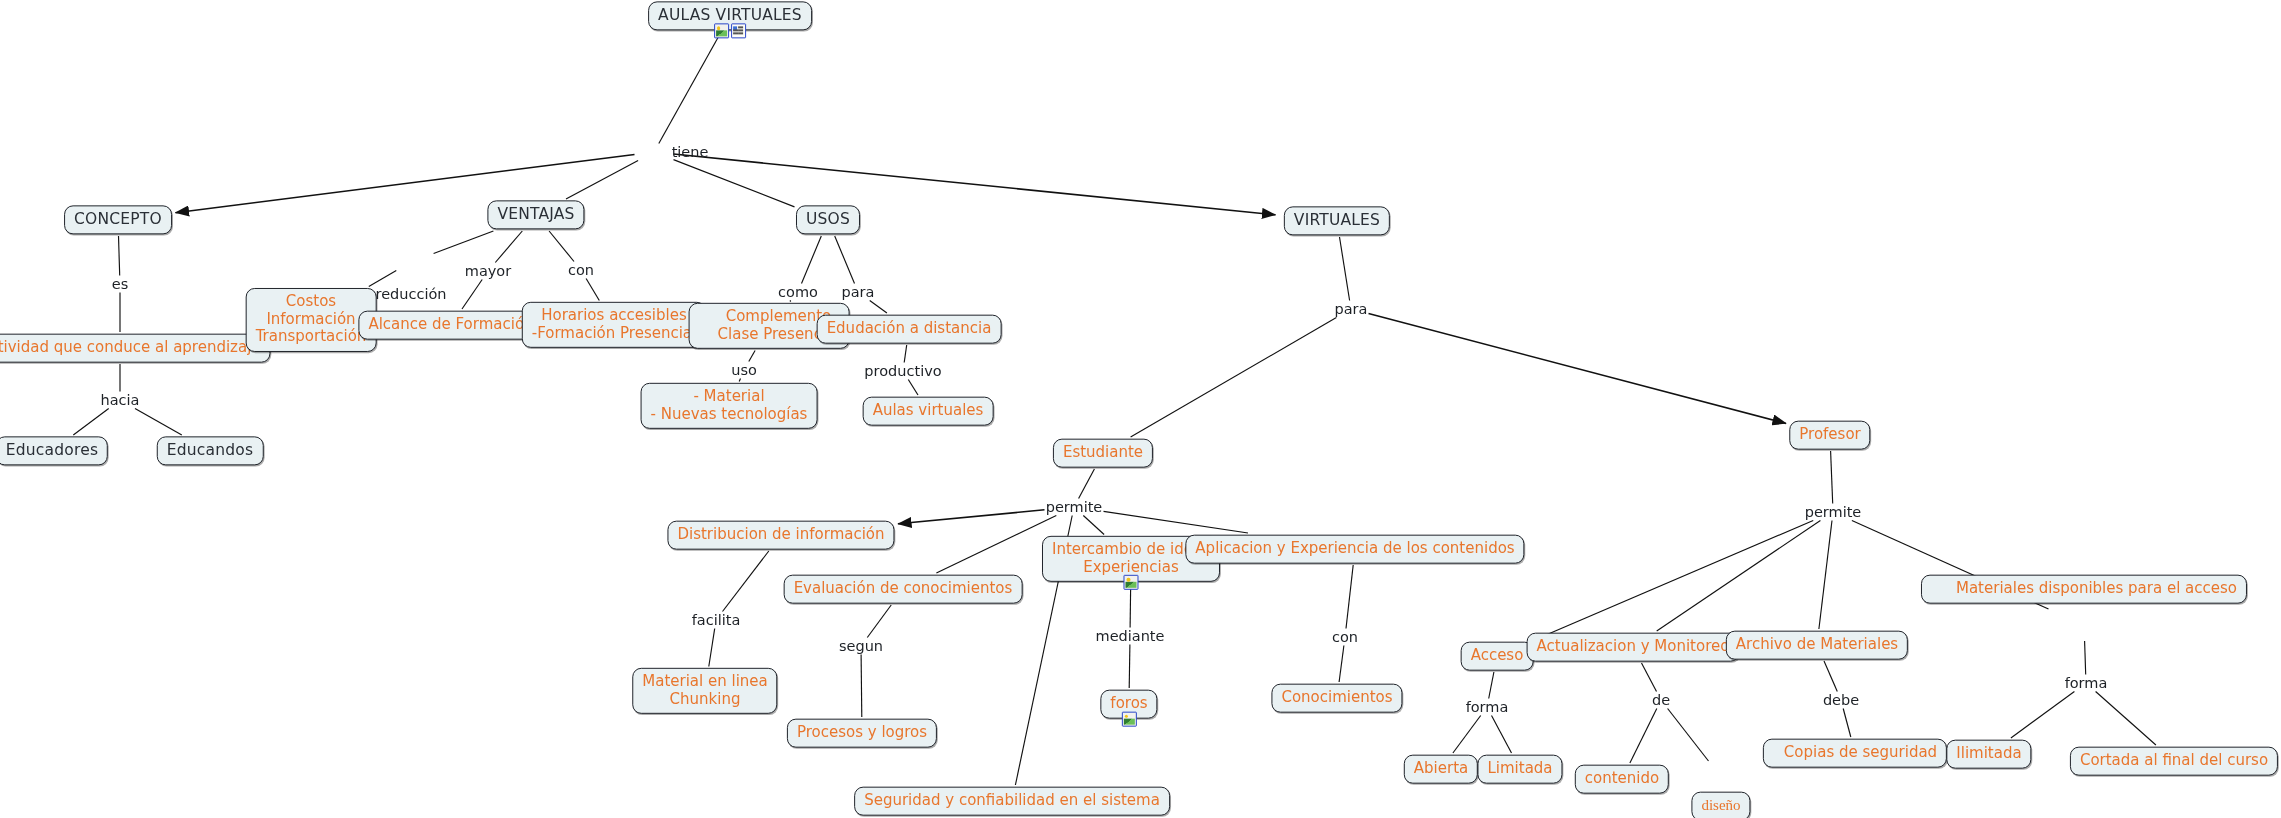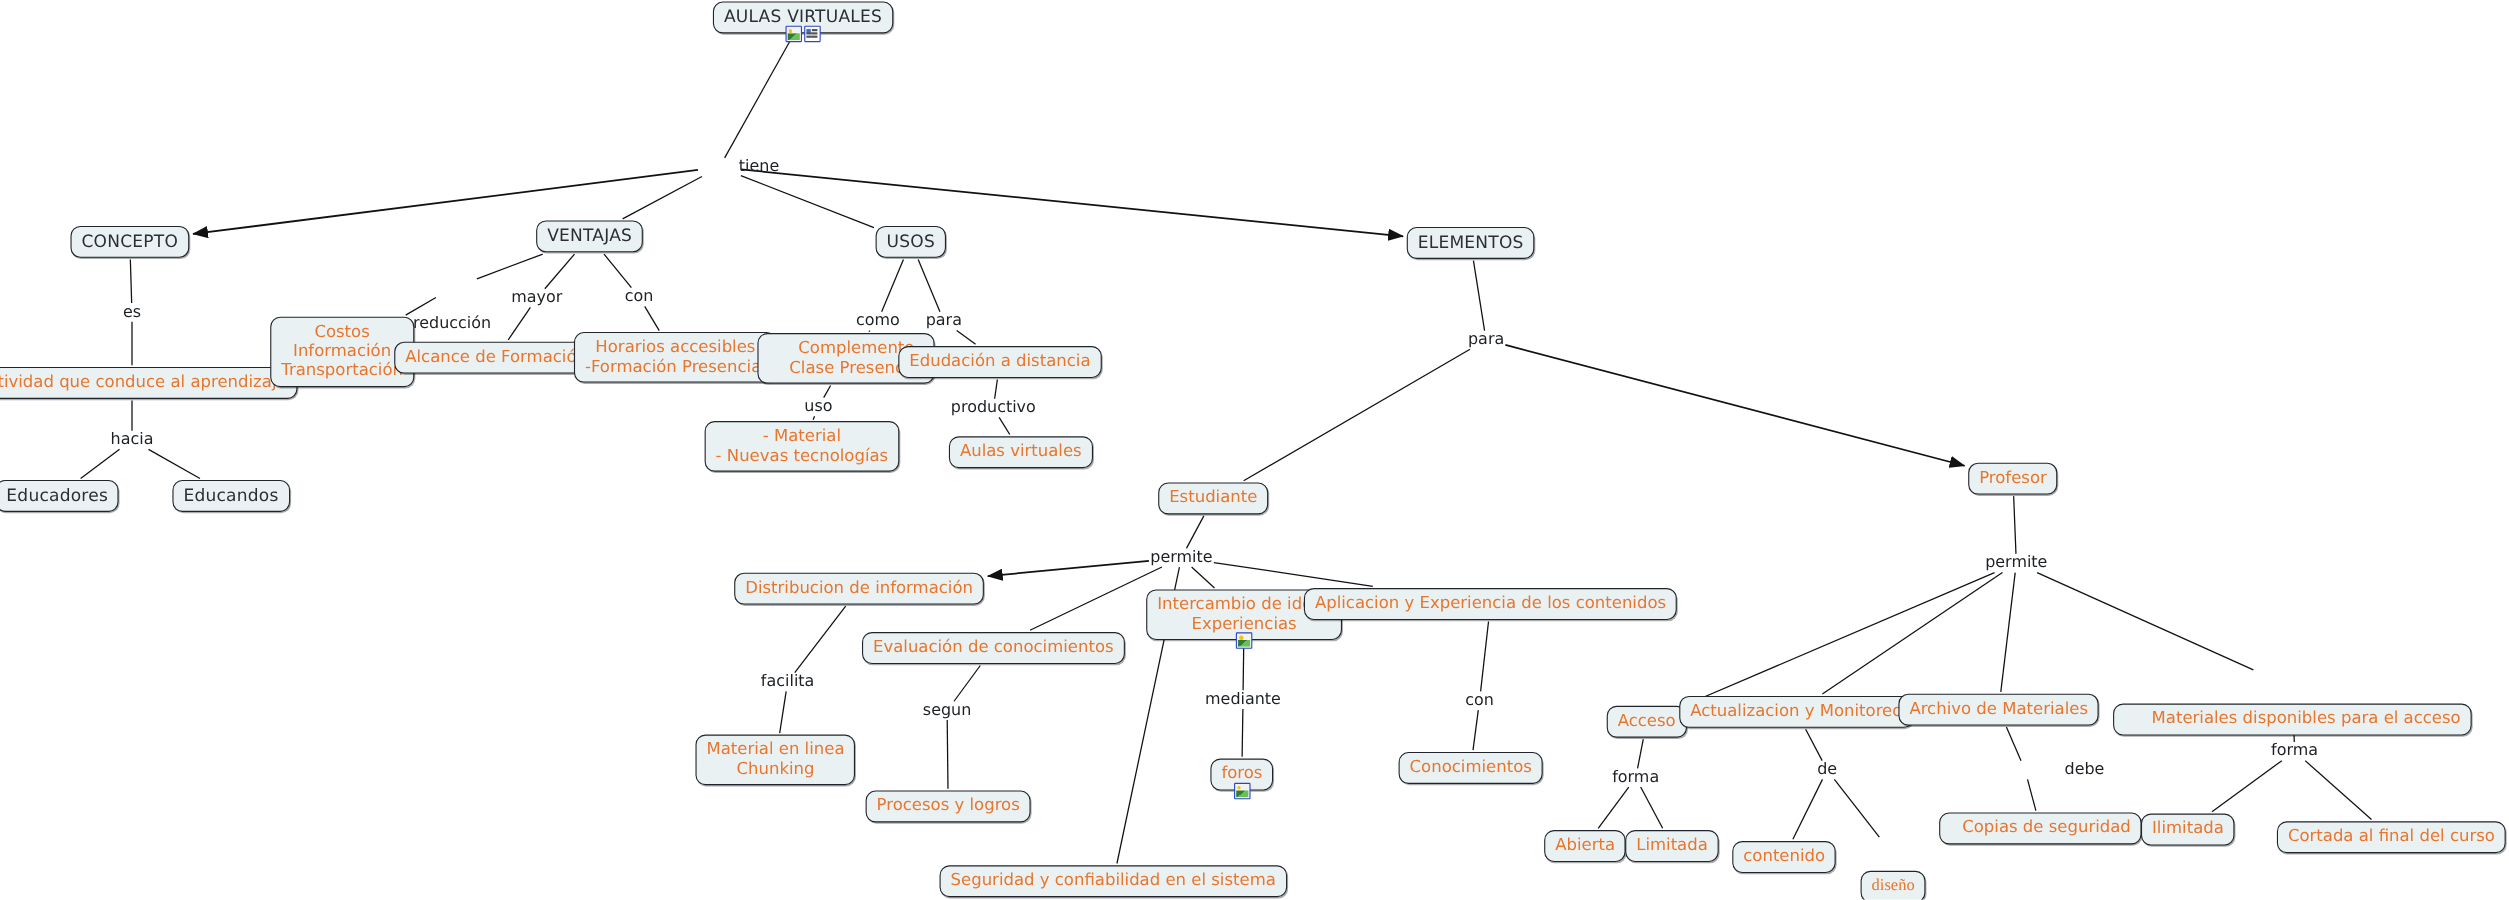--- a/index.html
+++ b/index.html
@@ -179,21 +179,21 @@
         <line x1="2084.6" y1="641.0" x2="2085.7" y2="674.5" stroke="#111111" stroke-width="1.15"></line>
         <line x1="2074.4" y1="691.5" x2="2010.9" y2="738.0" stroke="#111111" stroke-width="1.15"></line>
         <line x1="2095.6" y1="691.5" x2="2155.9" y2="745.0" stroke="#111111" stroke-width="1.15"></line>
       </g>
   </svg>
   <div id="node-layer">
       <div class="node big" style="left: 730px; top: 16px;"><span>AULAS VIRTUALES</span><div class="icons"><span class="ic ic-image"></span><span class="ic ic-list"></span></div></div>
       <div class="node big" style="left: 118px; top: 220px;"><span>CONCEPTO</span></div>
       <div class="node big" style="left: 536px; top: 215px;"><span>VENTAJAS</span></div>
       <div class="node big" style="left: 828px; top: 220px;"><span>USOS</span></div>
-      <div class="node big" style="left: 1337px; top: 221px;"><span>ELEMENTOS</span></div>
+      <div class="node big" style="left: 1337px; top: 221px;"><span>VIRTUALES</span></div>
       <div class="node detail" style="left: 120px; top: 348px;"><span>Actividad que conduce al aprendizaje</span></div>
       <div class="node big" style="left: 52px; top: 451px;"><span>Educadores</span></div>
       <div class="node big" style="left: 210px; top: 451px;"><span>Educandos</span></div>
       <div class="node detail" style="left: 311px; top: 320px;"><span>Costos
 Información
 Transportación</span></div>
       <div class="node detail" style="left: 451px; top: 325px;"><span>Alcance de Formación</span></div>
       <div class="node detail" style="left: 614px; top: 325px;"><span>Horarios accesibles
 -Formación Presencial</span></div>
       <div class="node detail" style="left: 769px; top: 326px; padding-left: 28px;"><span>Complemento
@@ -211,21 +211,21 @@
       <div class="node detail" style="left: 1355px; top: 549px;"><span>Aplicacion y Experiencia de los contenidos</span></div>
       <div class="node detail" style="left: 705px; top: 691px;"><span>Material en linea
 Chunking</span></div>
       <div class="node detail" style="left: 862px; top: 733px;"><span>Procesos y logros</span></div>
       <div class="node detail" style="left: 1129px; top: 704px;"><span>foros</span><div class="icons"><span class="ic ic-image"></span></div></div>
       <div class="node detail" style="left: 1012px; top: 801px;"><span>Seguridad y confiabilidad en el sistema</span></div>
       <div class="node detail" style="left: 1337px; top: 698px;"><span>Conocimientos</span></div>
       <div class="node detail" style="left: 1497px; top: 656px;"><span>Acceso</span></div>
       <div class="node detail" style="left: 1633px; top: 647px;"><span>Actualizacion y Monitoreo</span></div>
       <div class="node detail" style="left: 1817px; top: 645px;"><span>Archivo de Materiales</span></div>
-      <div class="node detail" style="left: 2084px; top: 654px; padding-left: 34px;"><span>Materiales disponibles para el acceso</span></div>
+      <div class="node detail" style="left: 2084px; top: 589px; padding-left: 34px;"><span>Materiales disponibles para el acceso</span></div>
       <div class="node detail" style="left: 1441px; top: 769px;"><span>Abierta</span></div>
       <div class="node detail" style="left: 1520px; top: 769px;"><span>Limitada</span></div>
       <div class="node detail" style="left: 1622px; top: 779px;"><span>contenido</span></div>
       <div class="node detail" style="left: 1721px; top: 806px; font-family: Liberation Serif, serif;"><span>diseño</span></div>
       <div class="node detail" style="left: 1855px; top: 753px; padding-left: 20px;"><span>Copias de seguridad</span></div>
       <div class="node detail" style="left: 1989px; top: 754px;"><span>Ilimitada</span></div>
       <div class="node detail" style="left: 2174px; top: 761px;"><span>Cortada al final del curso</span></div>
     </div>
   <div id="label-layer">
       <div class="linklabel" style="left: 654px; top: 152px; margin-left: 36px;">tiene</div>
@@ -240,16 +240,16 @@
       <div class="linklabel" style="left: 903px; top: 371px;">productivo</div>
       <div class="linklabel" style="left: 1351px; top: 309px;">para</div>
       <div class="linklabel" style="left: 1074px; top: 507px;">permite</div>
       <div class="linklabel" style="left: 1833px; top: 512px;">permite</div>
       <div class="linklabel" style="left: 716px; top: 620px;">facilita</div>
       <div class="linklabel" style="left: 861px; top: 646px;">segun</div>
       <div class="linklabel" style="left: 1130px; top: 636px;">mediante</div>
       <div class="linklabel" style="left: 1345px; top: 637px;">con</div>
       <div class="linklabel" style="left: 1487px; top: 707px;">forma</div>
       <div class="linklabel" style="left: 1661px; top: 700px;">de</div>
-      <div class="linklabel" style="left: 1895px; top: 700px;">debe</div>
+      <div class="linklabel" style="left: 1841px; top: 700px;">debe</div>
       <div class="linklabel" style="left: 2086px; top: 683px;">forma</div>
     </div>
 </div>
 
 </body></html>

